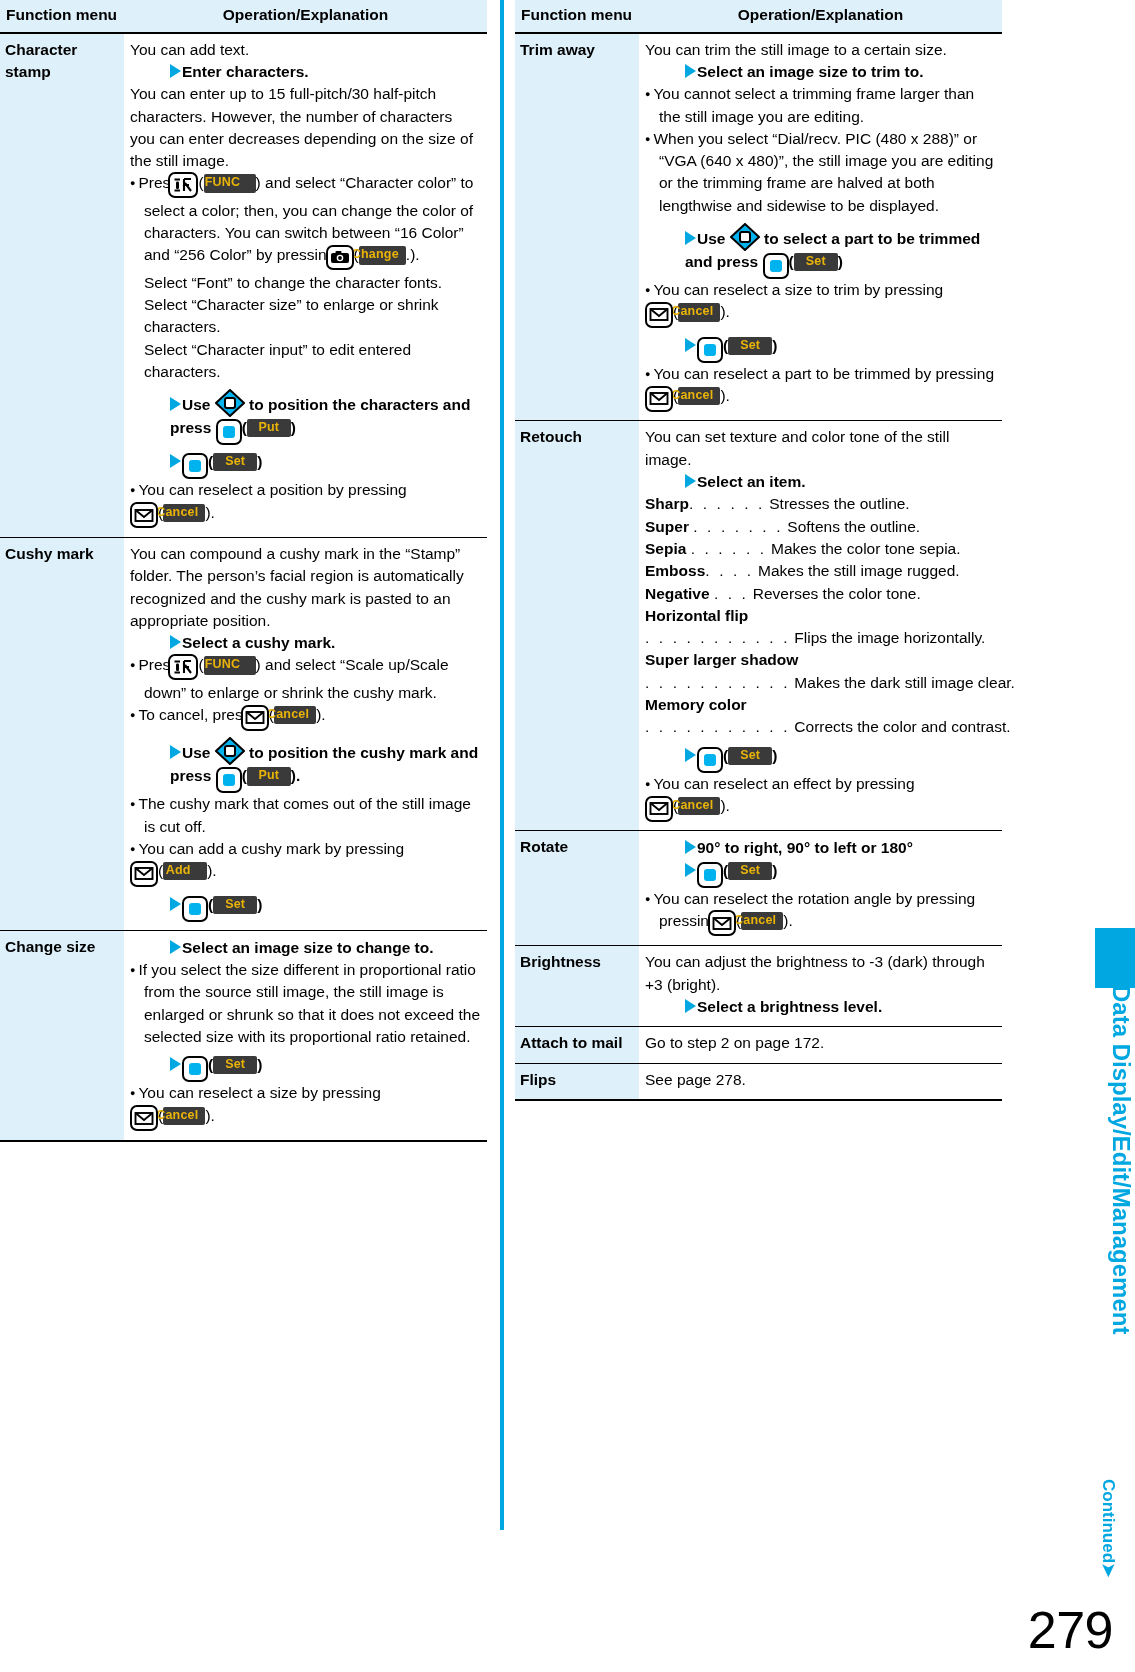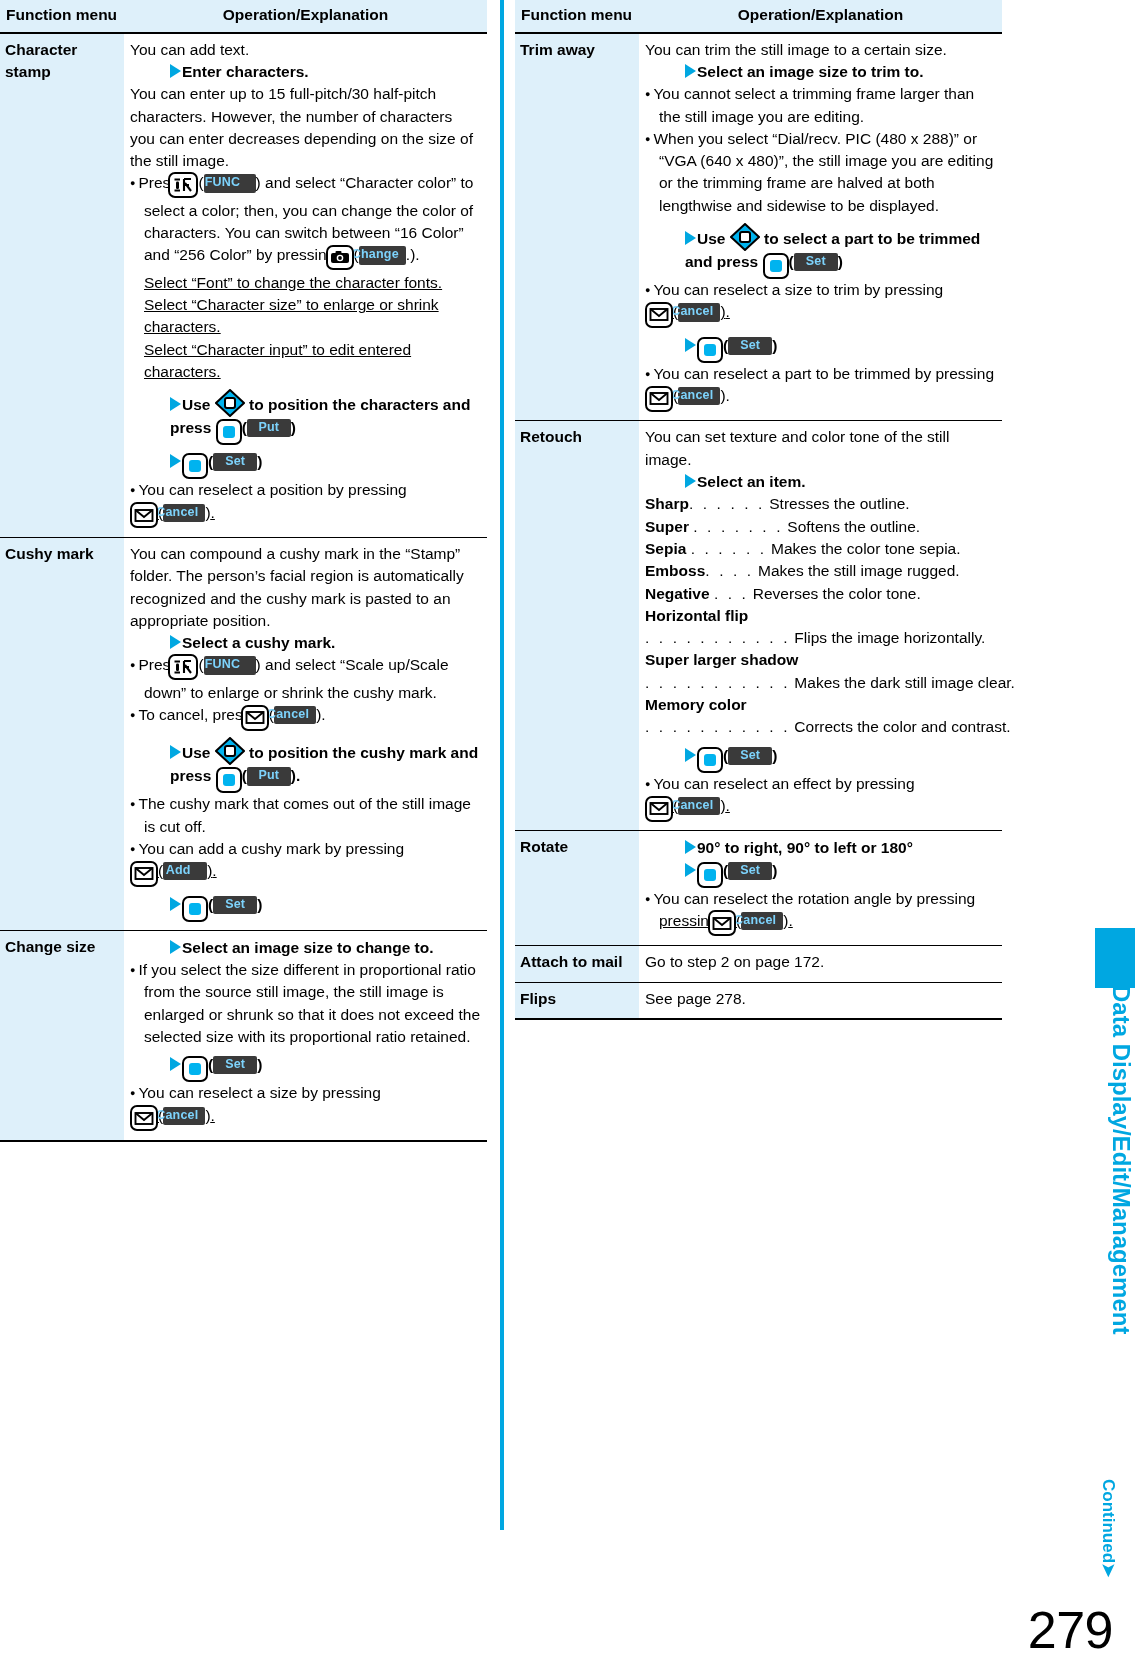--- a/index.html
+++ b/index.html
@@ -91,21 +91,21 @@
     text-indent:-14px;
   }
   .bullet::before {
     content:"\25CF";
     font-size:9px;
     vertical-align:2px;
     margin-right:3px;
   }
 
   
-  .indent { padding-left:14px;text-decoration:underline; }
+  .indent { padding-left:14px; }
 
   
   .key {
     display:inline-block;
     position:relative;
     vertical-align:-5px;
     margin:0 0px;
   }
   
   .key .cap {
@@ -141,21 +141,21 @@
   .key-func svg { display:block; }
 
   
   .key-cam .cap { width:28px; height:25px; }
   .key-cam svg { display:block; }
 
   
   .softkey {
     display:inline-block;
     background:#3a3a3a;
-    color:#7dd3fc;
+    color:#eab308;
     font-size:12.5px;
     font-weight:bold;
     letter-spacing:0.2px;
     padding:2px 7px 3px 7px;
     border-radius:2px;
     vertical-align:2px;
     line-height:1.05;
     min-width:30px;
     text-align:center;
   }
@@ -497,20 +497,27 @@
               <span class="indent" style="display:inline-block">pressing <span class="key key-mail"><span class="cap">
                 <svg width="20" height="15" viewBox="0 0 20 15">
                         <rect x="1.5" y="2" width="17" height="11" stroke="#000" stroke-width="1.9" fill="#fff"></rect>
                         <path d="M1.5 2 L10 9 L18.5 2" stroke="#000" stroke-width="1.9" fill="none"></path>
                       </svg>
               </span></span>(<span class="softkey">Cancel</span>)<span>.</span></span>
             </div>
           </td>
         </tr>
 
+        <tr>
+          <td class="menu">Brightness</td>
+          <td>
+            <div class="p">You can adjust the brightness to -3 (dark) through +3 (bright).</div>
+            <div class="p step"><span class="tri"></span><span>Select a brightness level.</span></div>
+          </td>
+        </tr>
 
         <tr>
           <td class="menu" style="white-space:nowrap">Attach to mail</td>
           <td>Go to step 2 on page 172.</td>
         </tr>
 
         <tr class="last-row">
           <td class="menu">Flips</td>
           <td>See page 278.</td>
         </tr>

